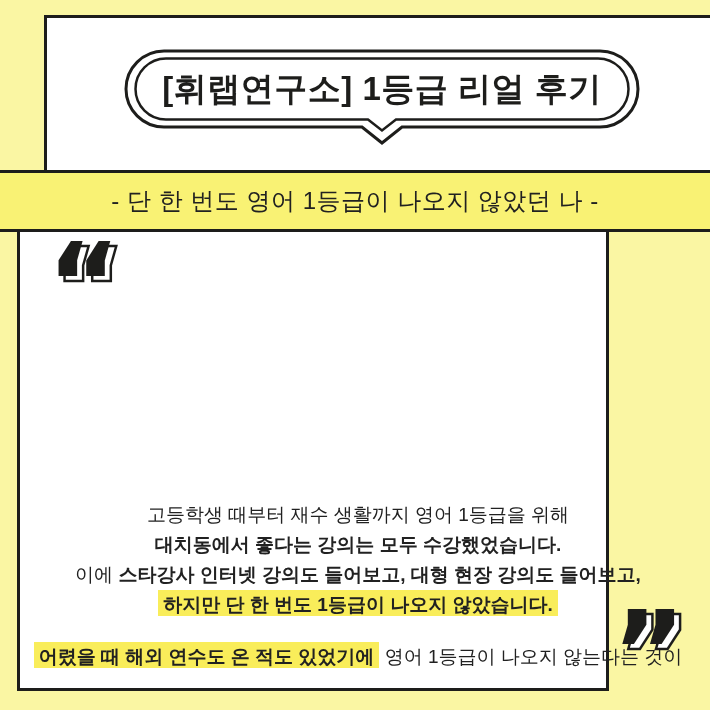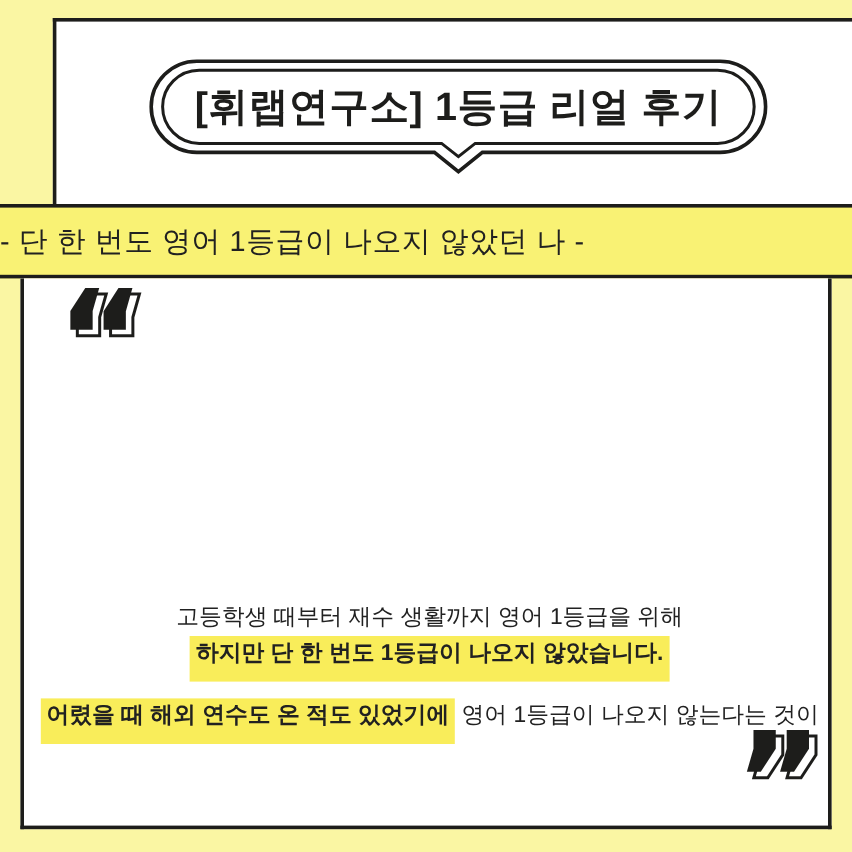--- a/index.html
+++ b/index.html
@@ -42,27 +42,27 @@
     color:var(--border);
     white-space:nowrap;
   }
 
   
   .banner{
     position:absolute;left:0;top:170px;width:710px;height:62px;
     background:var(--banner);
     border-top:3px solid var(--border);
     border-bottom:3px solid var(--border);
-    display:flex;align-items:center;justify-content:flex-start;
+    display:flex;align-items:center;justify-content:center;
     font-size:24px;font-weight:500;letter-spacing:.5px;
   }
 
   
   .content-panel{
-    position:absolute;left:17px;top:232px;width:676px;height:459px;
+    position:absolute;left:17px;top:232px;width:592px;height:459px;
     background:var(--panel);
     border:3px solid var(--border);
     border-top:none;
   }
 
   
   .quote{
     position:absolute;
     font-family:"DejaVu Sans",sans-serif;
     font-weight:700;font-size:112px;line-height:1;
@@ -82,21 +82,21 @@
     position:absolute;left:3px;top:268px;width:670px;
     text-align:center;
     font-size:19px;line-height:30px;
   }
   .paragraph{display:block;}
   .paragraph + .paragraph{margin-top:22px;}
   .paragraph:nth-of-type(3){margin-top:33px;}
   .line{display:block;height:30px;white-space:nowrap;}
   .seg{display:inline;}
   .bold{font-weight:700;}
-  .hl{background:var(--hl);padding:4px 5px 13px 5px;}
+  .hl{background:var(--hl);padding:4px 5px 1px 5px;}
 </style>
 </head>
 <body>
 
 <div class="canvas">
 
   <div class="header-panel">
     <div class="bubble">
       <svg width="516" height="100" viewBox="0 0 516 100">
         <path d="M 40 2 H 476 A 38 38 0 0 1 476 78 H 278 L 258 94 L 238 78 H 40 A 38 38 0 0 1 40 2 Z" fill="#ffffff" stroke="#1D1D1B" stroke-width="3"></path>
@@ -107,20 +107,22 @@
   </div>
 
   <div class="banner">
     <span>- 단 한 번도 영어 1등급이 나오지 않았던 나 -</span>
   </div>
 
   <div class="content-panel">
     <div class="testimonial">
         <div class="paragraph">
           <div class="line"><span class="seg">고등학생 때부터 재수 생활까지 영어 1등급을 위해</span></div>
+          <div class="line"><span class="seg bold">대치동에서 좋다는 강의는 모두 수강했었습니다.</span></div>
+          <div class="line"><span class="seg">이에 </span><span class="seg bold">스타강사 인터넷 강의도 들어보고, 대형 현장 강의도 들어보고,</span></div>
           <div class="line"><span class="seg bold hl">하지만 단 한 번도 1등급이 나오지 않았습니다.</span></div>
         </div>
         <div class="paragraph">
           <div class="line"><span class="seg bold hl">어렸을 때 해외 연수도 온 적도 있었기에</span><span class="seg"> 영어 1등급이 나오지 않는다는 것이</span></div>
         </div>
       </div>
   </div>
 
   <div class="quote quote-open">
     <span class="shadow">“</span>

